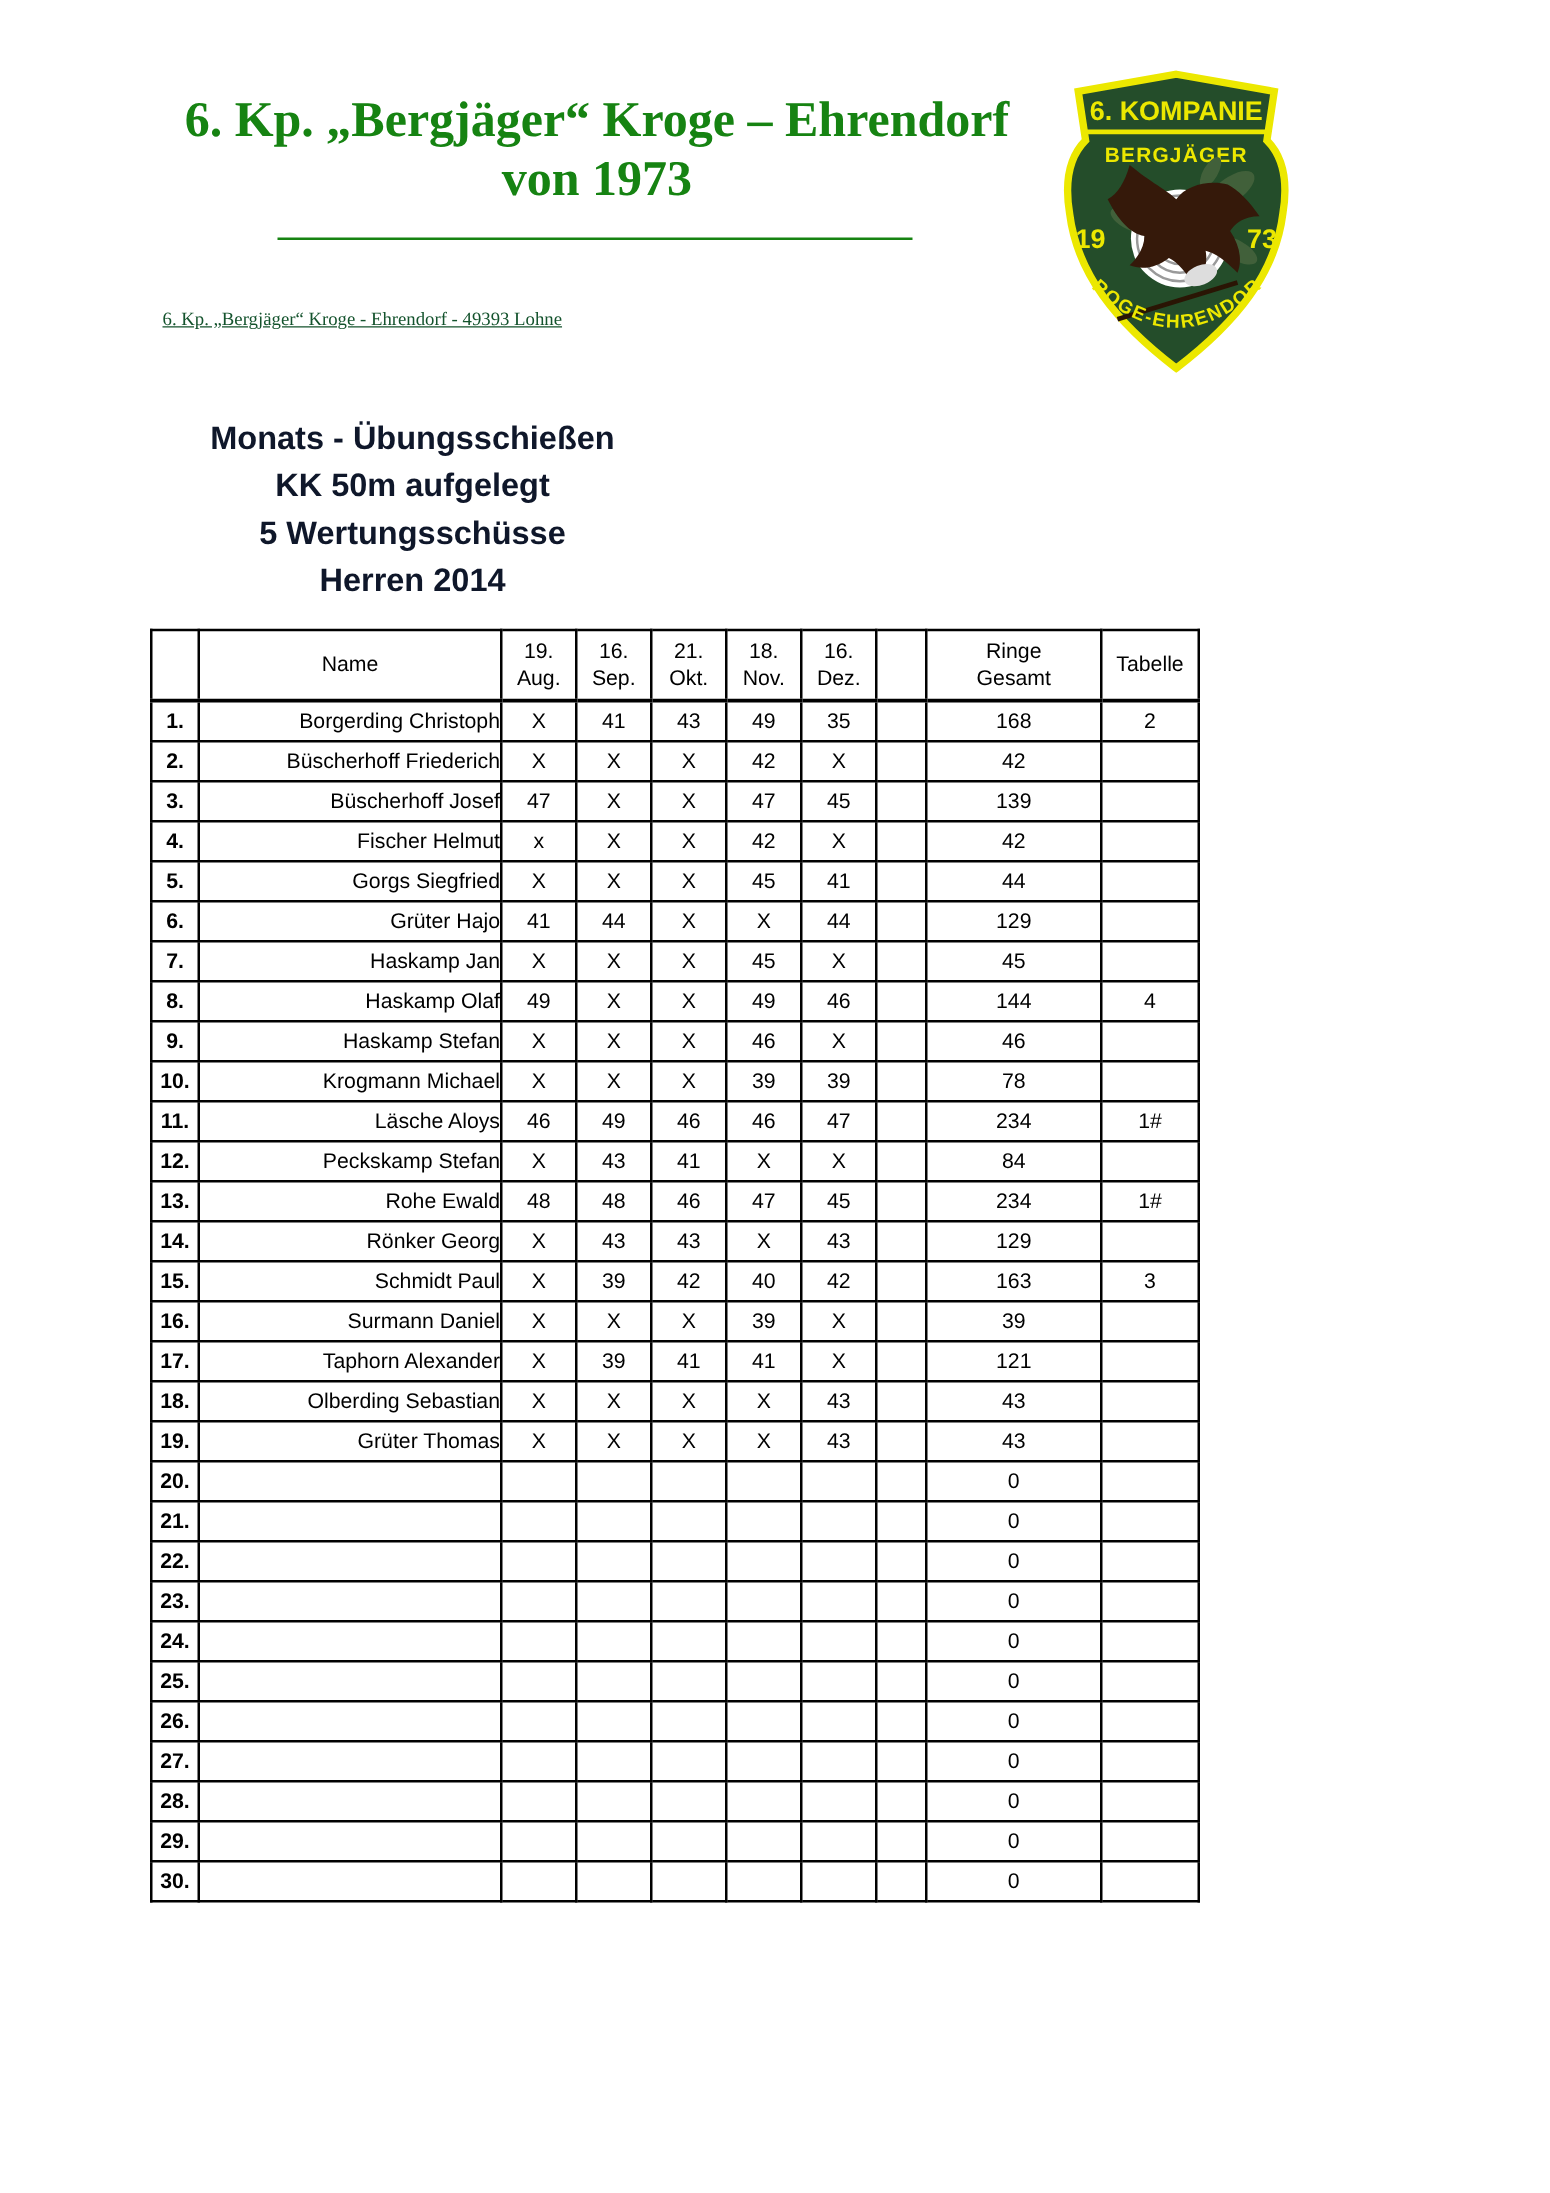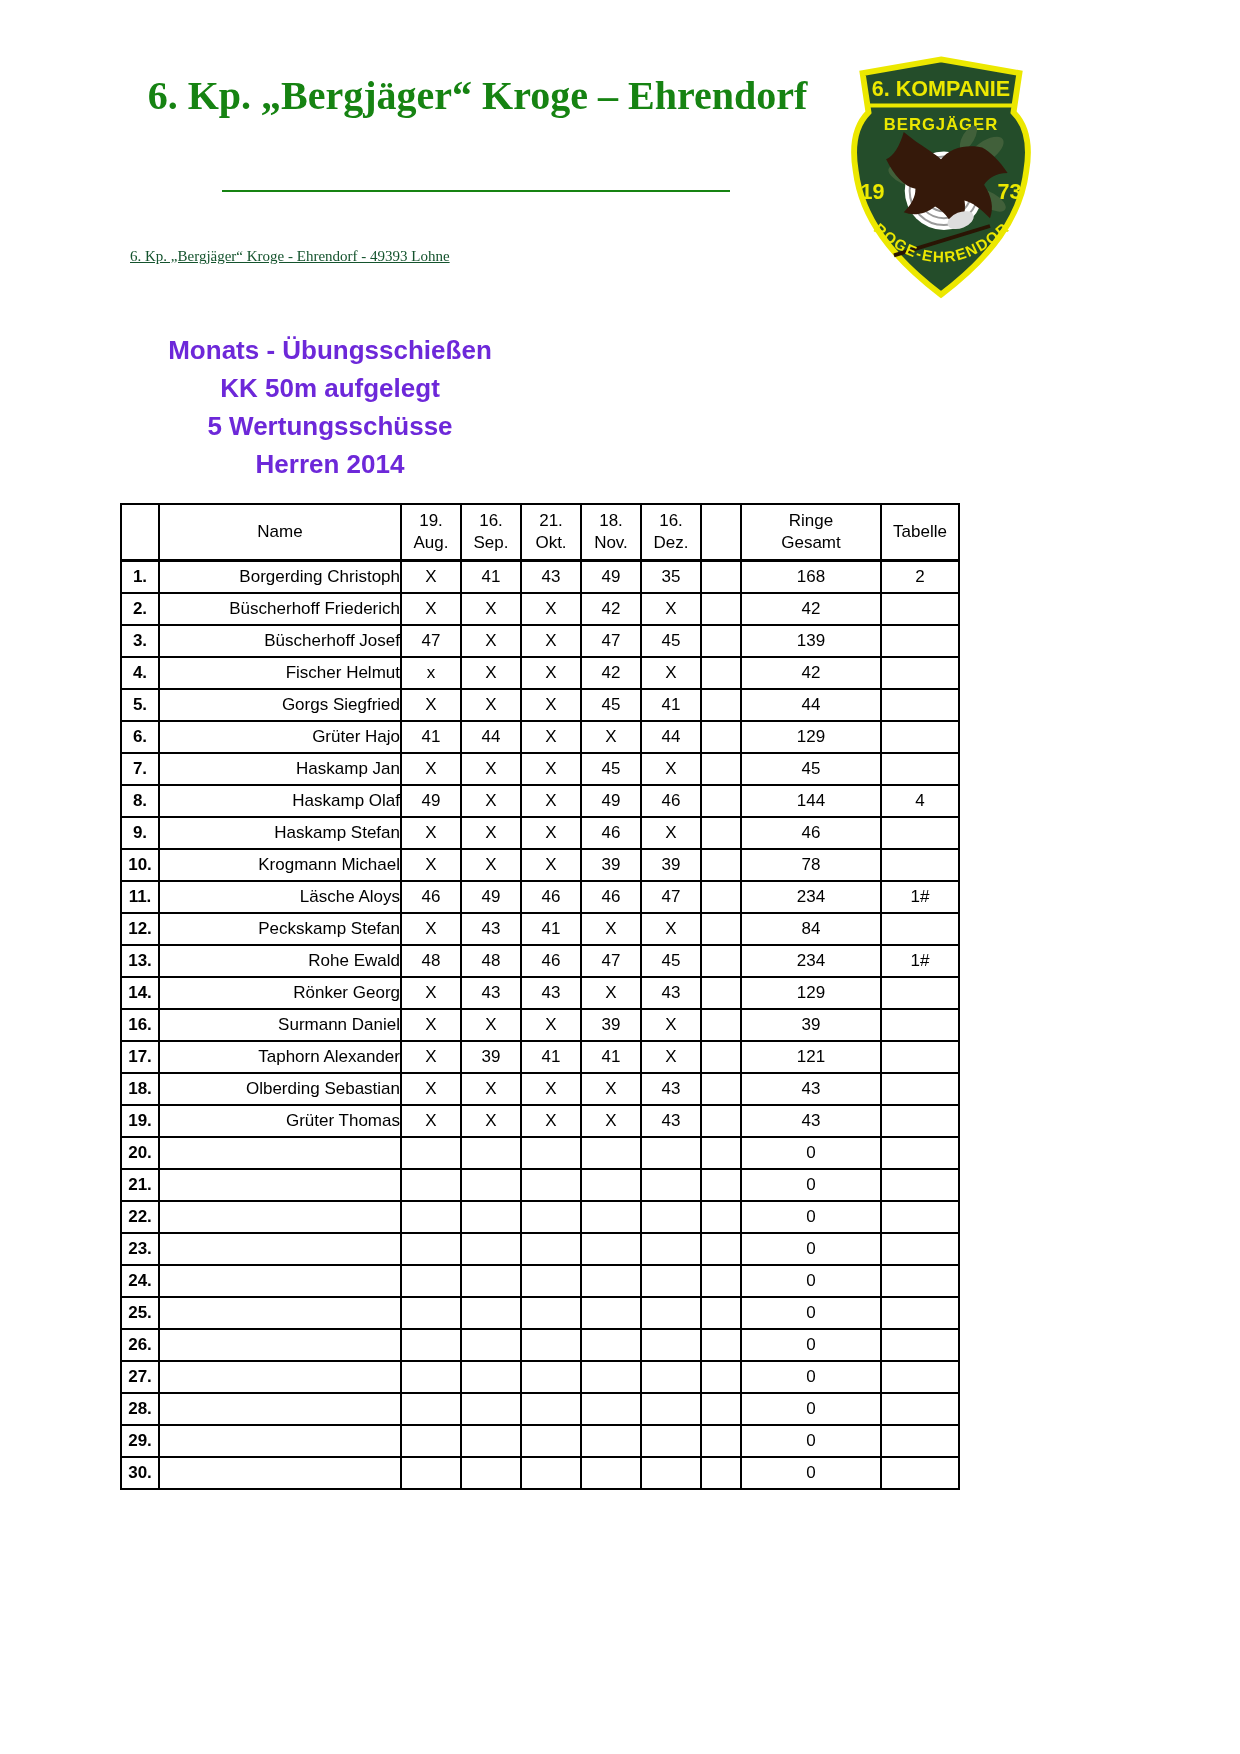--- a/index.html
+++ b/index.html
@@ -15,41 +15,42 @@
 
   
   .addr{position:absolute;left:130px;top:248px;font-family:"Liberation Serif",serif;
         font-size:15px;color:#14532d;text-decoration:underline;cursor:pointer;}
 
   
   .logo{position:absolute;left:843px;top:52px;width:196px;height:250px;}
 
   
   .subtitle{position:absolute;left:120px;top:331px;width:420px;text-align:center;
-            font-weight:bold;font-size:26px;line-height:38px;color:#6d28d9;}
+            font-weight:bold;font-size:26px;line-height:38px;color:#0f172a;}
 
   
   .tbl-wrap{position:absolute;left:120px;top:503px;}
   table.results{border-collapse:collapse;table-layout:fixed;width:838px;
                 font-size:17px;}
   table.results th,table.results td{border:2px solid #000;overflow:hidden;
                 white-space:nowrap;padding:0;}
   table.results thead th{height:54px;font-weight:normal;text-align:center;
                 vertical-align:middle;border-bottom:3px solid #000;line-height:22px;}
   table.results tbody td{height:30px;text-align:center;vertical-align:middle;}
   table.results td.num{font-weight:bold;}
   table.results td.name{text-align:right;padding-left:8px;}
 </style>
 </head>
 <body>
 
 <div class="page">
 
   <div class="title">
     <div>6. Kp. „Bergjäger“ Kroge – Ehrendorf</div>
+    <div>von 1973</div>
   </div>
   <div class="divider-line"></div>
 
   <a class="addr">6. Kp. „Bergjäger“ Kroge - Ehrendorf - 49393 Lohne</a>
 
   <svg class="logo" viewBox="0 0 200 252">
     <path d="M 100,6 L 180,20 L 174,60 C 188,74 191,96 187,120 C 181,168 150,208 100,246 C 50,208 19,168 13,120 C 9,96 12,74 26,60 L 20,20 Z" fill="#244d2a" stroke="#ece800" stroke-width="6"></path>
     <line x1="23" y1="53" x2="177" y2="53" stroke="#ece800" stroke-width="4"></line>
     <text x="100" y="43" text-anchor="middle" font-family="Liberation Sans, sans-serif" font-size="22" font-weight="bold" fill="#ece800">6. KOMPANIE</text>
     <text x="100" y="78" text-anchor="middle" font-family="Liberation Sans, sans-serif" font-size="17" font-weight="bold" fill="#ece800" letter-spacing="1">BERGJÄGER</text>
@@ -310,20 +311,32 @@
             <td class="score">X</td>
             <td class="score">43</td>
             <td class="score">43</td>
             <td class="score">X</td>
             <td class="score">43</td>
             <td class="spacer"></td>
             <td class="total">129</td>
             <td class="tabelle"></td>
           </tr>
           <tr>
+            <td class="num">15.</td>
+            <td class="name">Schmidt Paul</td>
+            <td class="score">X</td>
+            <td class="score">39</td>
+            <td class="score">42</td>
+            <td class="score">40</td>
+            <td class="score">42</td>
+            <td class="spacer"></td>
+            <td class="total">163</td>
+            <td class="tabelle">3</td>
+          </tr>
+          <tr>
             <td class="num">16.</td>
             <td class="name">Surmann Daniel</td>
             <td class="score">X</td>
             <td class="score">X</td>
             <td class="score">X</td>
             <td class="score">39</td>
             <td class="score">X</td>
             <td class="spacer"></td>
             <td class="total">39</td>
             <td class="tabelle"></td>

